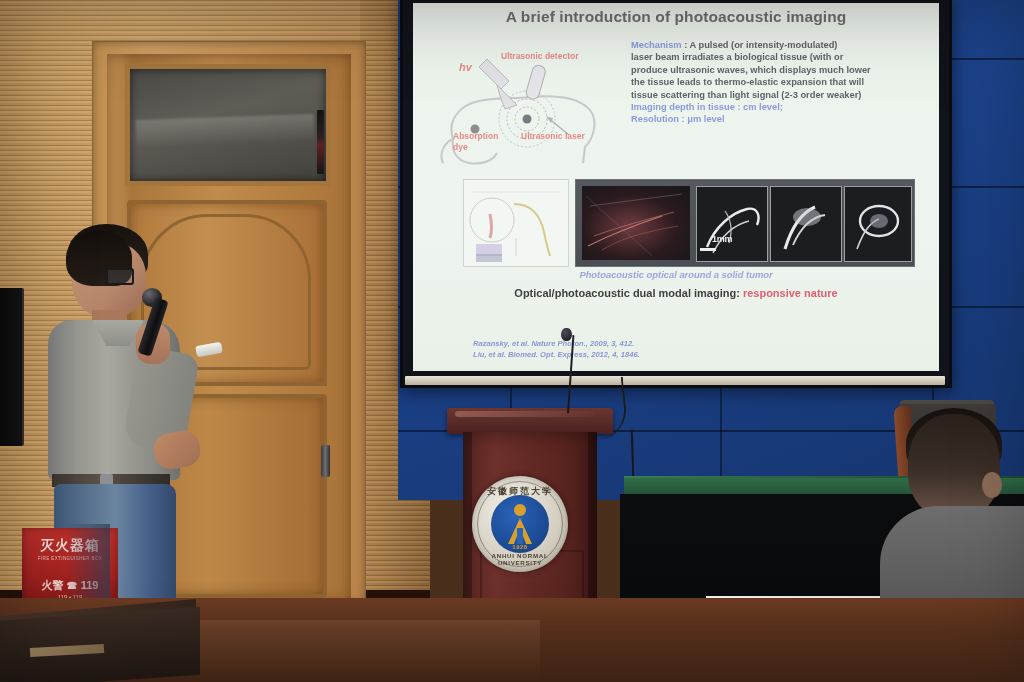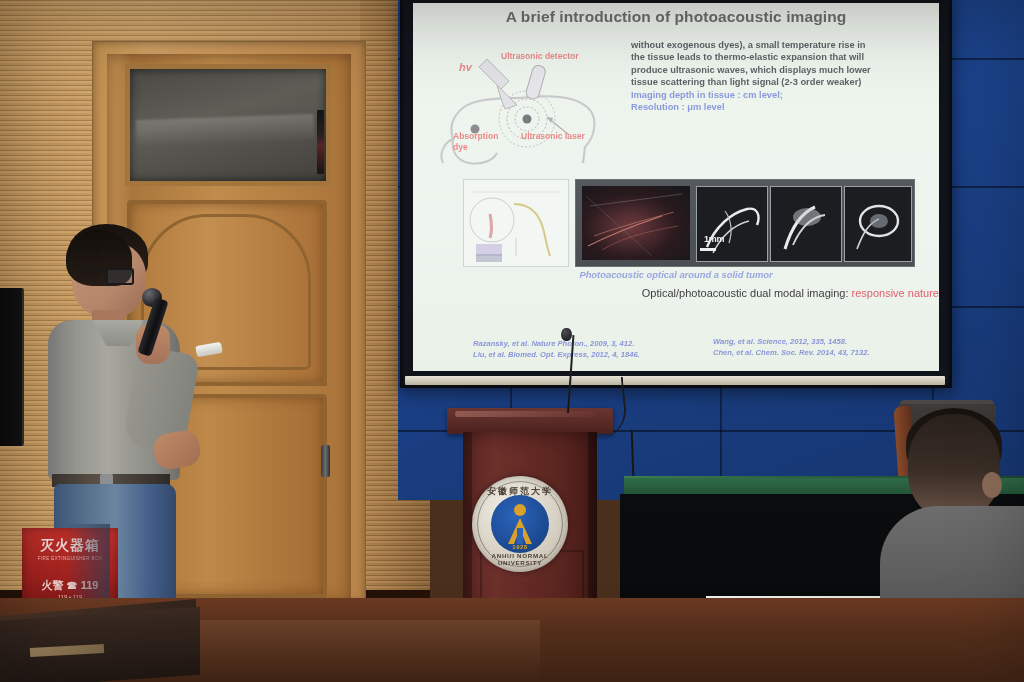--- a/index.html
+++ b/index.html
@@ -92,26 +92,26 @@
   .imgstrip{position:absolute;left:50px;top:176px;width:450px;height:86px;}
   .inset-left{position:absolute;left:0;top:0;width:104px;height:86px;
     background:#f3f7f3;border:1px solid #ced6ce;}
   .inset-right{position:absolute;left:112px;top:0;width:338px;height:86px;
     background:linear-gradient(to bottom,#55585c,#4b4e52);border:1px solid #6d7075;}
   .vessel{position:absolute;top:6px;height:74px;background:#1b1d21;overflow:hidden;}
   .vessel.v1{left:6px;width:108px;background:radial-gradient(ellipse at 45% 55%,#6e3b3f 0%,#2a1a1e 55%,#15171a 100%);}
   .vessel.v2{left:120px;width:70px;border:1px solid #9aa0a6;}
   .vessel.v3{left:194px;width:70px;border:1px solid #9aa0a6;}
   .vessel.v4{left:268px;width:66px;border:1px solid #9aa0a6;}
-  .scalebar-text{position:absolute;left:128px;top:54px;font-size:9px;color:#eceff1;font-weight:bold;letter-spacing:-0.3px;}
+  .scalebar-text{position:absolute;left:136px;top:54px;font-size:9px;color:#eceff1;font-weight:bold;letter-spacing:-0.3px;}
   .scalebar-line{position:absolute;left:124px;top:68px;width:16px;height:3px;background:#eceff1;}
   .caption{position:absolute;left:0;right:0;top:266px;text-align:center;
     font-size:9.4px;font-style:italic;font-weight:bold;color:#9aa6e0;}
 
-  .concl1{position:absolute;left:0;right:0;top:284px;text-align:right;font-size:11px;font-weight:normal;color:#3f3f42;}
+  .concl1{position:absolute;left:0;right:0;top:284px;text-align:center;font-size:11px;font-weight:bold;color:#3f3f42;}
   .concl1 .red{color:#e0606e;}
   .concl2{position:absolute;left:0;right:0;top:302px;text-align:center;font-size:11px;font-weight:bold;color:#e0606e;}
 
   .refs{position:absolute;left:0;right:0;top:336px;height:34px;font-size:7.6px;font-weight:bold;font-style:italic;color:#8b96d8;}
   .refs .col-l{position:absolute;left:60px;top:0;line-height:10.5px;}
   .refs .col-r{position:absolute;left:300px;top:-2px;line-height:10.5px;}
 
   
   .podium-top{position:absolute;left:447px;top:408px;width:166px;height:26px;
     background:linear-gradient(to bottom,#6b3530,#4a211f);border-radius:3px;
@@ -295,23 +295,24 @@
             <path d="M112 74 l6 1 l-2 5 z" fill="#b0b0b6"></path>
           </svg>
           <div class="dg-hv">hv</div>
           <div class="dg-label" style="left:66px;top:8px;">Ultrasonic detector</div>
           <div class="dg-label" style="left:18px;top:88px;">Absorption</div>
           <div class="dg-label" style="left:18px;top:99px;">dye</div>
           <div class="dg-label" style="left:86px;top:88px;">Ultrasonic laser</div>
         </div>
 
         <div class="mech">
-          <p>without exogenous dyes), a small temperature rise in</p>
+          <p><span class="kw">Mechanism</span><span> :  </span><span>A pulsed (or intensity-modulated)</span></p>
+          <p>laser beam irradiates a biological tissue (with or</p>
+          <p>produce ultrasonic waves, which displays much lower</p>
           <p>the tissue leads to thermo-elastic expansion that will</p>
-          <p>produce ultrasonic waves, which displays much lower</p>
           <p>tissue scattering than light signal (2-3 order weaker)</p>
           <p class="blue">Imaging depth in tissue : cm level;</p>
           <p class="blue">Resolution : μm level</p>
         </div>
 
         <div class="imgstrip">
           <div class="inset-left">
             <svg width="104" height="86" viewBox="0 0 104 86">
               <circle cx="28" cy="40" r="22" fill="none" stroke="#c9cfc9" stroke-width="1"></circle>
               <path d="M50 24 C66 24,76 34,80 52 C82 62,84 70,86 76" fill="none" stroke="#d8c88a" stroke-width="2"></path>
@@ -362,24 +363,20 @@
 
         <div class="concl1">
           <span>Optical/photoacoustic dual modal imaging: </span><span class="red">responsive nature</span>
         </div>
 
         <div class="refs">
           <div class="col-l">
             <div>Razansky, et al. Nature Photon., 2009, 3, 412.</div>
             <div>Liu, et al. Biomed. Opt. Express, 2012, 4, 1846.</div>
           </div>
-          <div class="col-r">
-            <div>Wang, et al. Science, 2012, 335, 1458.</div>
-            <div>Chen, et al. Chem. Soc. Rev. 2014, 43, 7132.</div>
-          </div>
         </div>
 
       </div>
     </div>
     <div class="screen-bottombar"></div>
   </div>
 
   <div class="podium-top">
     <div class="podium-top-sheen"></div>
   </div>

